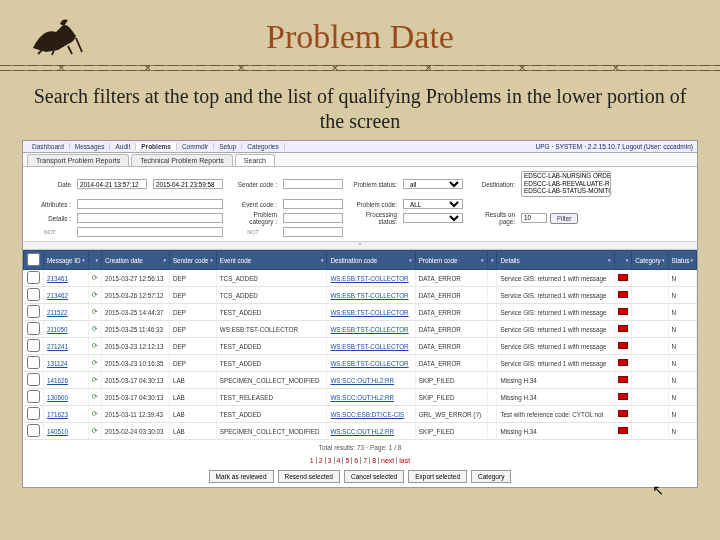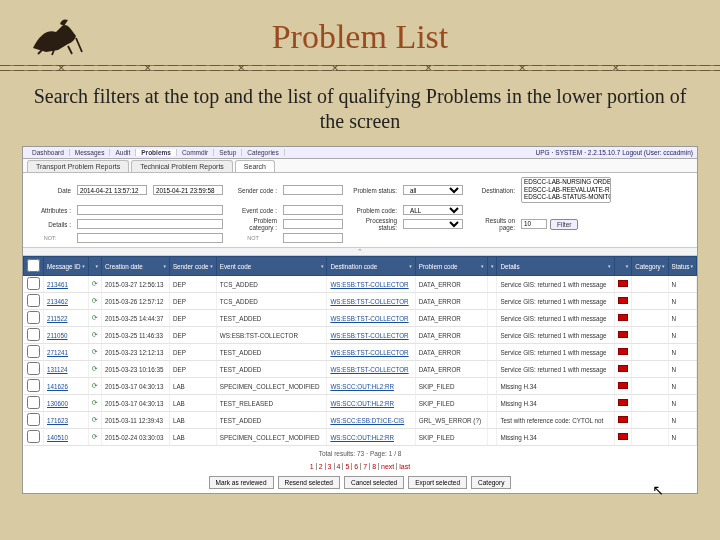--- a/index.html
+++ b/index.html
@@ -34,21 +34,21 @@
   }
   .barbed::before { top: 3px; }
   .barbed::after { top: 8px; }
   .barb { position:absolute; top:1px; width:8px; height:10px; }
   .barb::before { content:"✕"; position:absolute; font-size:9px; color:#5a4a2d; }
   .subtitle {
     font-family: "Times New Roman", serif;
     font-size: 20px;
     color: #222;
     text-align: center;
-    padding: 4px 30px 12px;
+    padding: 4px 30px 6px;
     line-height: 1.25;
   }
   .app {
     background: #fff;
     margin: 0 22px;
     border: 1px solid #999;
     font-size: 7px;
     color: #333;
   }
   .tabs-top {
@@ -118,21 +118,21 @@
 </style>
 </head>
 <body>
 
 <svg class="cowboy" viewBox="0 0 60 48">
   <path d="M5 40 Q15 20 28 24 L34 18 Q38 15 42 20 L48 28 Q46 34 40 36 L30 42 L18 44 Z" fill="#2a1e12"></path>
   <path d="M32 16 Q34 10 40 12 L36 18 Z" fill="#2a1e12"></path>
   <path d="M14 42 L10 46 M26 42 L24 47 M40 38 L44 46 M48 30 L54 44" stroke="#2a1e12" stroke-width="1.8"></path>
 </svg>
 
-<h1 class="slide-title">Problem List</h1>
+<h1 class="slide-title">Problem Date</h1>
 
 <div class="barbed">
   <span class="barb" style="left:8%"></span>
     <span class="barb" style="left:20%"></span>
   <span class="barb" style="left:33%"></span>
     <span class="barb" style="left:46%"></span>
   <span class="barb" style="left:59%"></span>
     <span class="barb" style="left:72%"></span>
   <span class="barb" style="left:85%"></span>
 </div>

